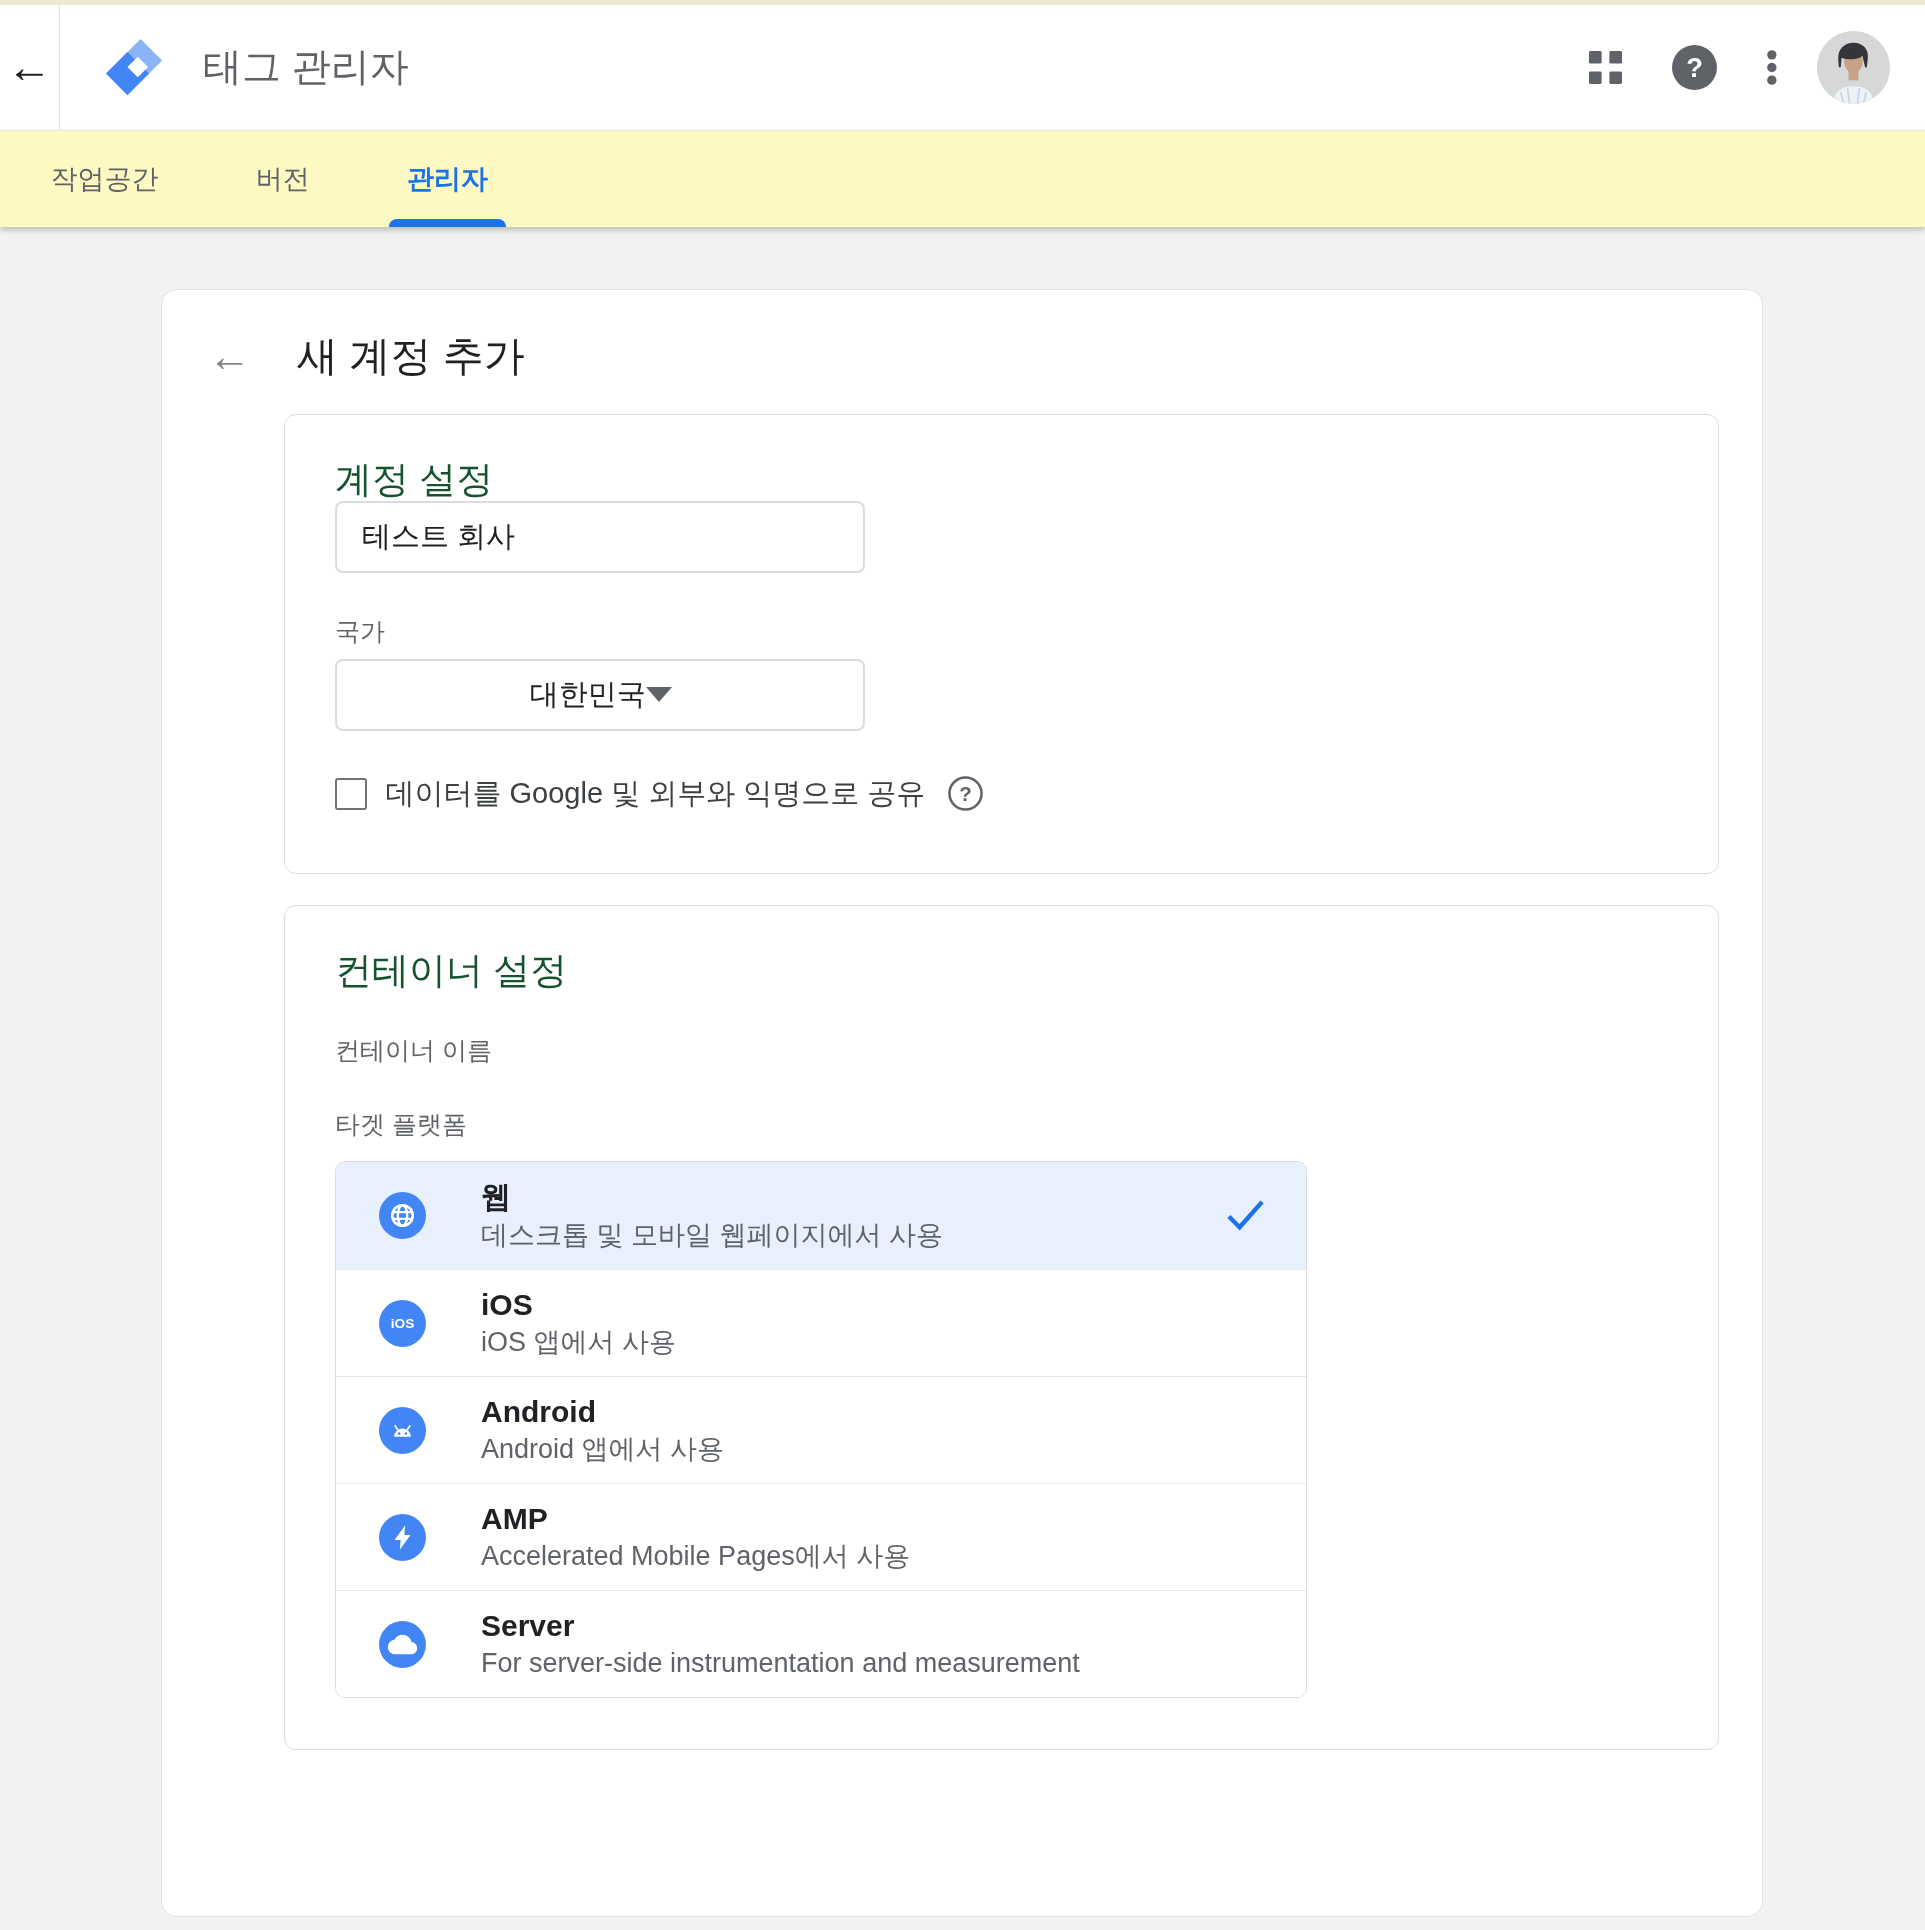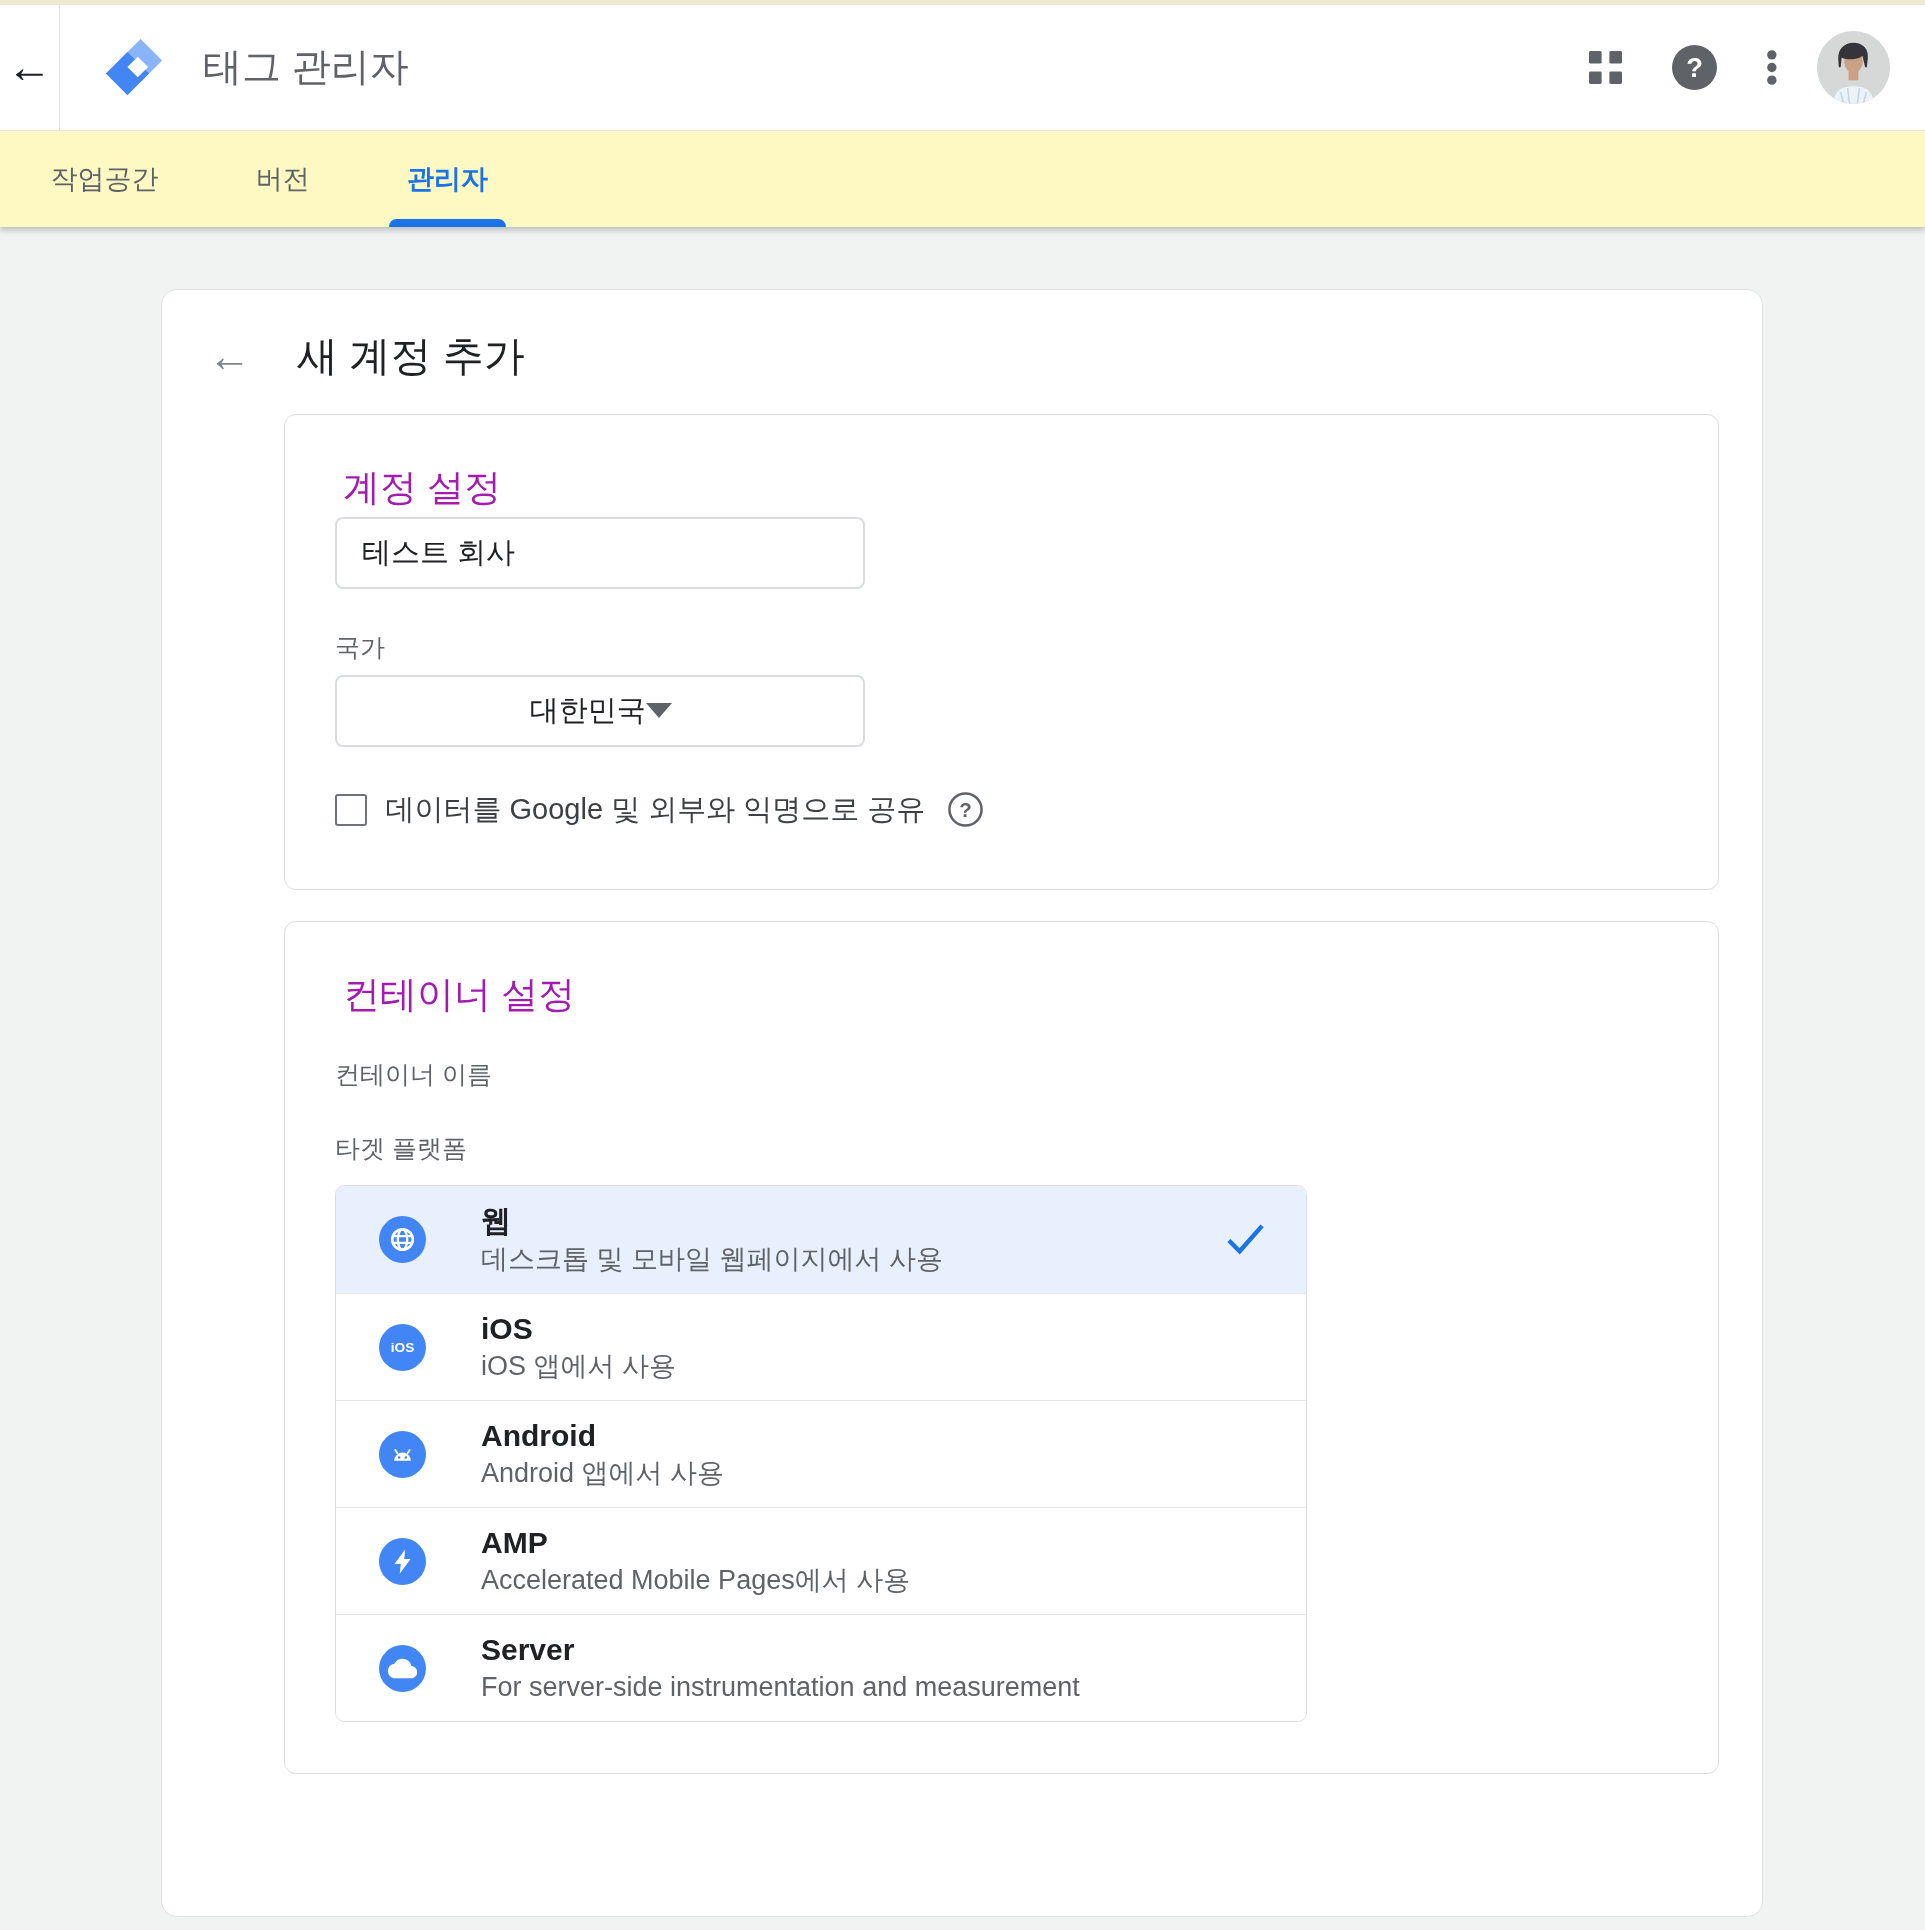--- a/index.html
+++ b/index.html
@@ -64,21 +64,21 @@
     font-size:43px; color:#80868b; line-height:1; margin-right:46px;
   }
   .page-title { font-size:41px; font-weight:400; color:#202124; margin:0; }
 
   .section {
     width:1435px; margin-left:122px; margin-top:27px;
     border:1px solid #dadce0; border-radius:11.7px;
     padding:43px 49px 59px 50px; background:#fff;
   }
   .section.container-section { margin-top:31px; padding-bottom:51px; }
-  .section h2 { font-size:37px; font-weight:400; color:#a21caf; margin:8px; line-height:43px; }
+  .section h2 { font-size:37px; font-weight:400; color:#14532d; margin:0; line-height:43px; }
   .field-label { display:block; font-size:25px; color:#5f6368; margin-top:43px; margin-bottom:11.7px; line-height:31px; }
   .textbox {
     width:530px; height:72px; border:2px solid #dadce0; border-radius:7.8px;
     font-size:29px; color:#202124; padding:8px 25px; background:#fff;
     font-family:"Liberation Sans","DejaVu Sans",sans-serif; outline:none;
   }
   .select {
     width:530px; height:72px; border:2px solid #dadce0; border-radius:7.8px;
     display:flex; align-items:center; justify-content:center;
     padding:0 23.4px 0 25px; font-size:29px; color:#202124; cursor:pointer; background:#fff;

